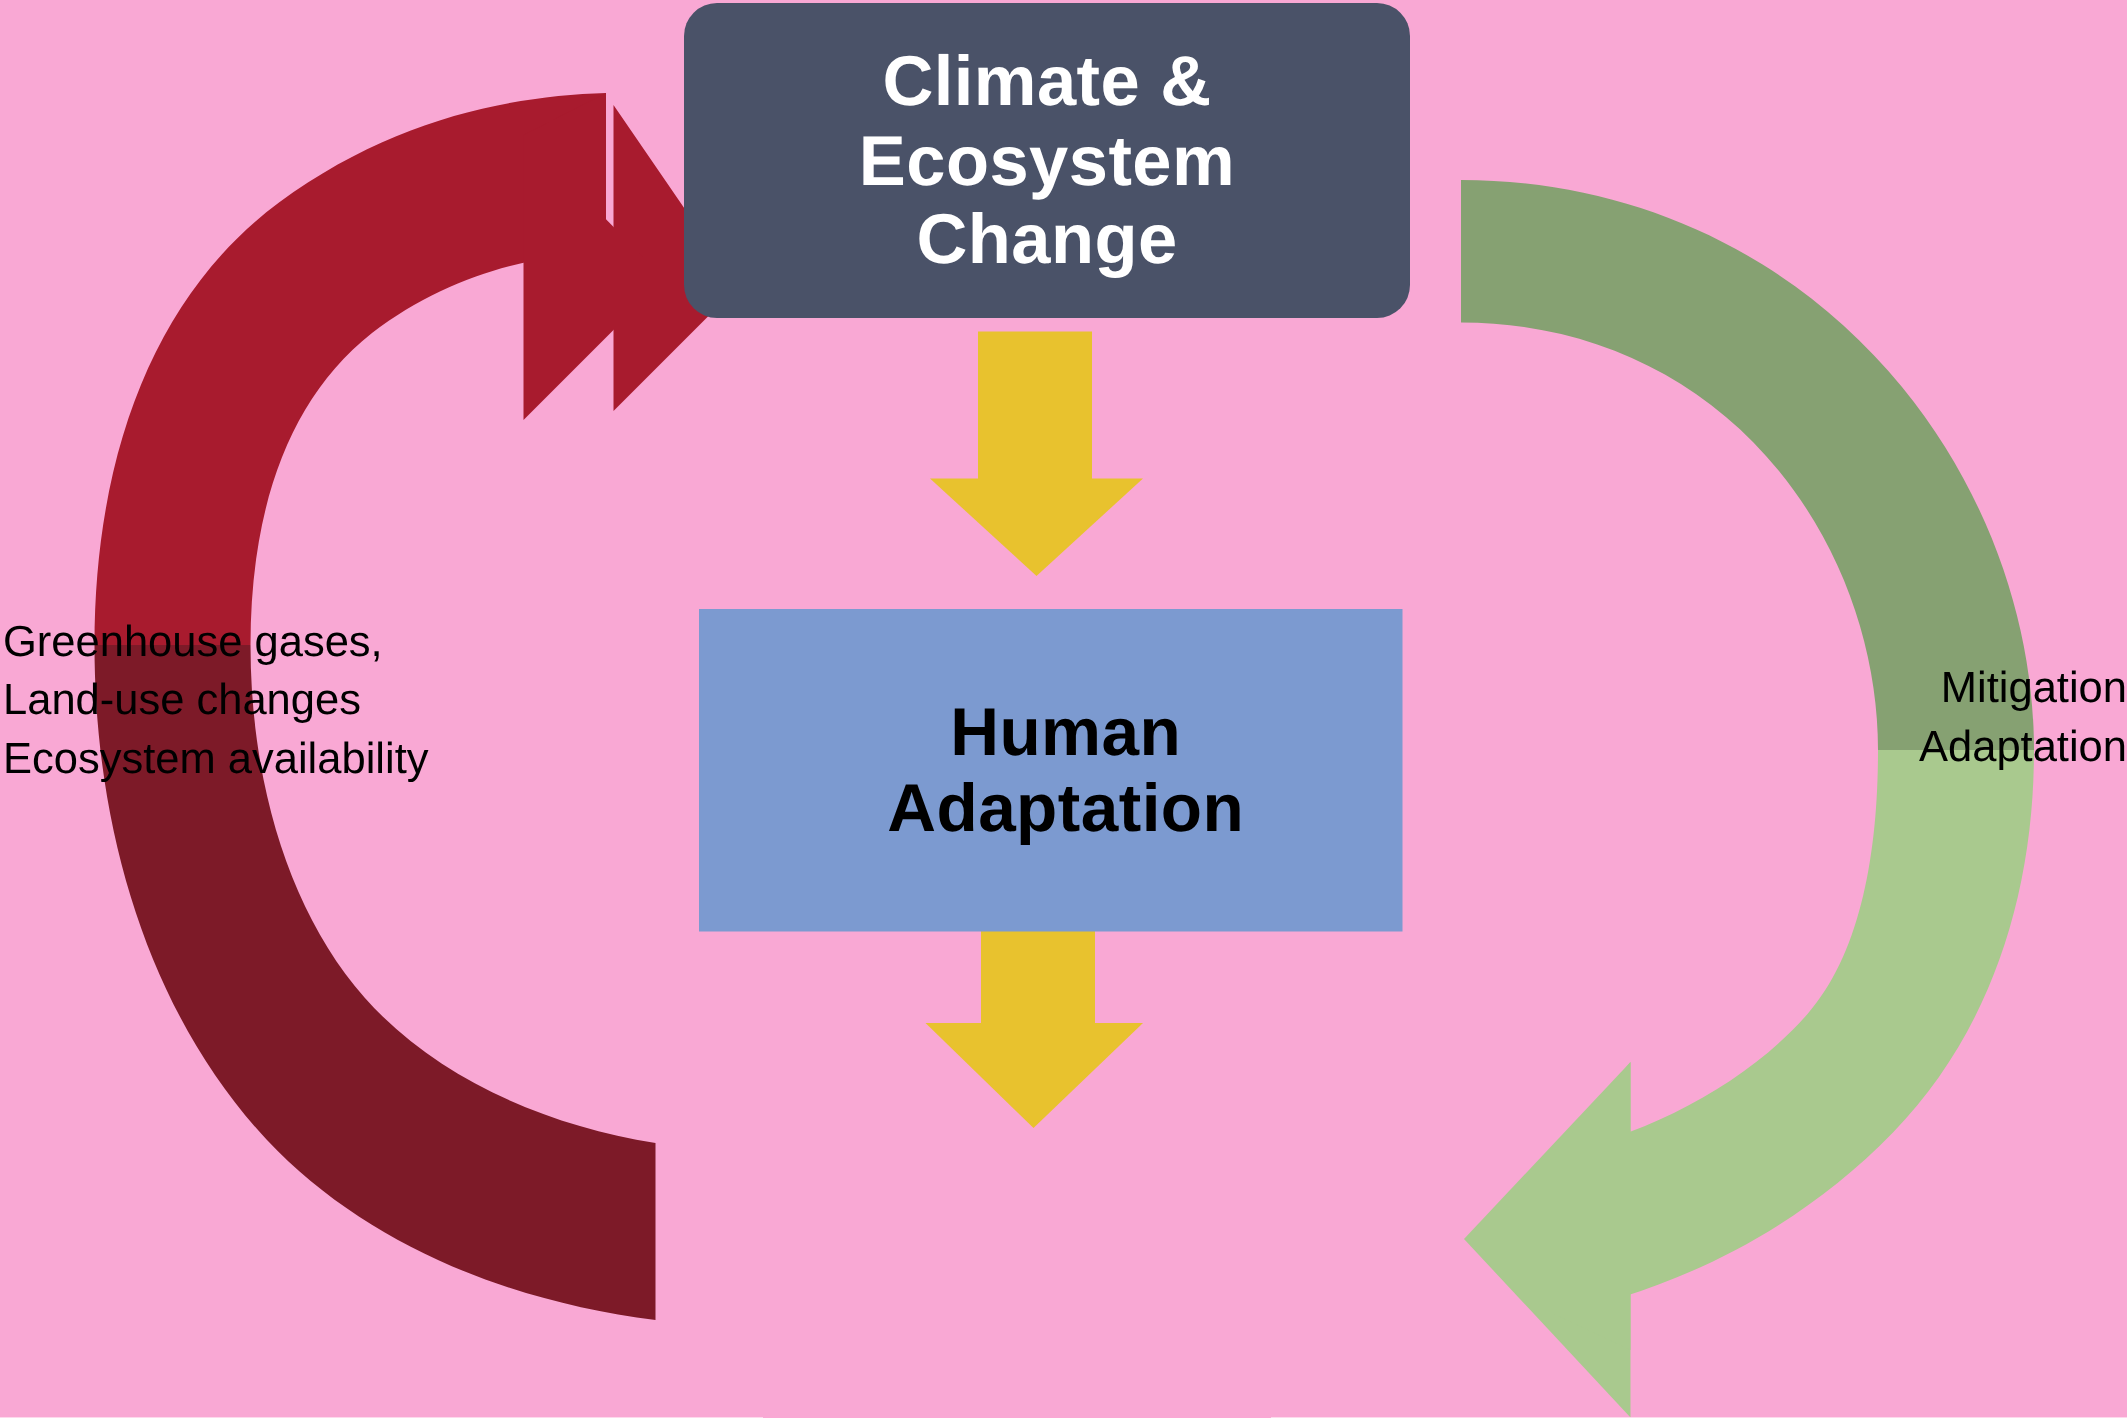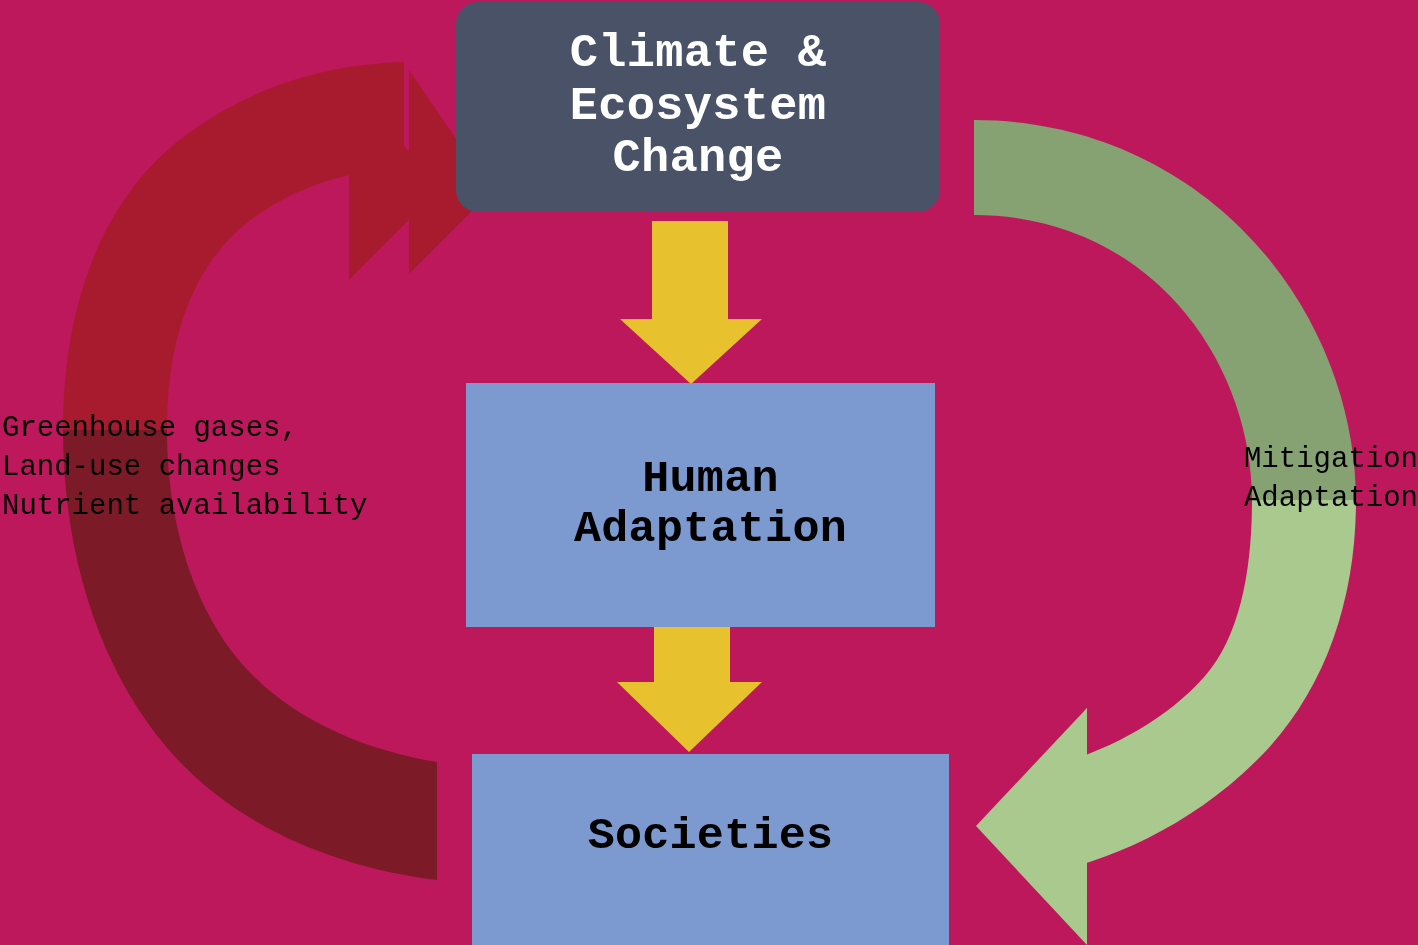--- a/index.html
+++ b/index.html
@@ -7,23 +7,22 @@
     padding: 0;
     background: #ffffff;
   }
   body {
     font-family: "Liberation Sans", sans-serif;
   }
   #stage {
     position: relative;
     width: 1418px;
     height: 945px;
-    background: #be185d;
+    background: #f9a8d4;
     overflow: hidden;
-    font-family: Liberation Mono, monospace;
   }
   #arrow-layer {
     position: absolute;
     left: 0;
     top: 0;
     width: 1418px;
     height: 945px;
   }
 
   
@@ -50,23 +49,23 @@
     background: #4A5268;
     border-radius: 22px;
   }
   #box-climate .node-label {
     color: #ffffff;
     font-size: 47px;
   }
 
   #box-human {
     left: 466px;
-    top: 383px;
+    top: 406px;
     width: 469px;
-    height: 244px;
+    height: 215px;
     background: #7C9AD0;
     padding-left: 20px;
   }
   #box-human .node-label {
     color: #000000;
     font-size: 45px;
   }
 
   #box-societies {
     left: 472px;
@@ -185,23 +184,20 @@
     <div class="node-label">Climate &amp;
 Ecosystem
 Change</div>
   </div>
 
   <div class="node-box" id="box-human">
     <div class="node-label">Human
 Adaptation</div>
   </div>
 
-  <div class="node-box" id="box-societies">
-    <div class="node-label">Societies</div>
-  </div>
 
   <div class="caption" id="caption-left">Greenhouse gases,
 Land-use changes
-Nutrient availability</div>
+Ecosystem availability</div>
   <div class="caption" id="caption-right">Mitigation
 Adaptation</div>
 
 </div>
 
 </body></html>

